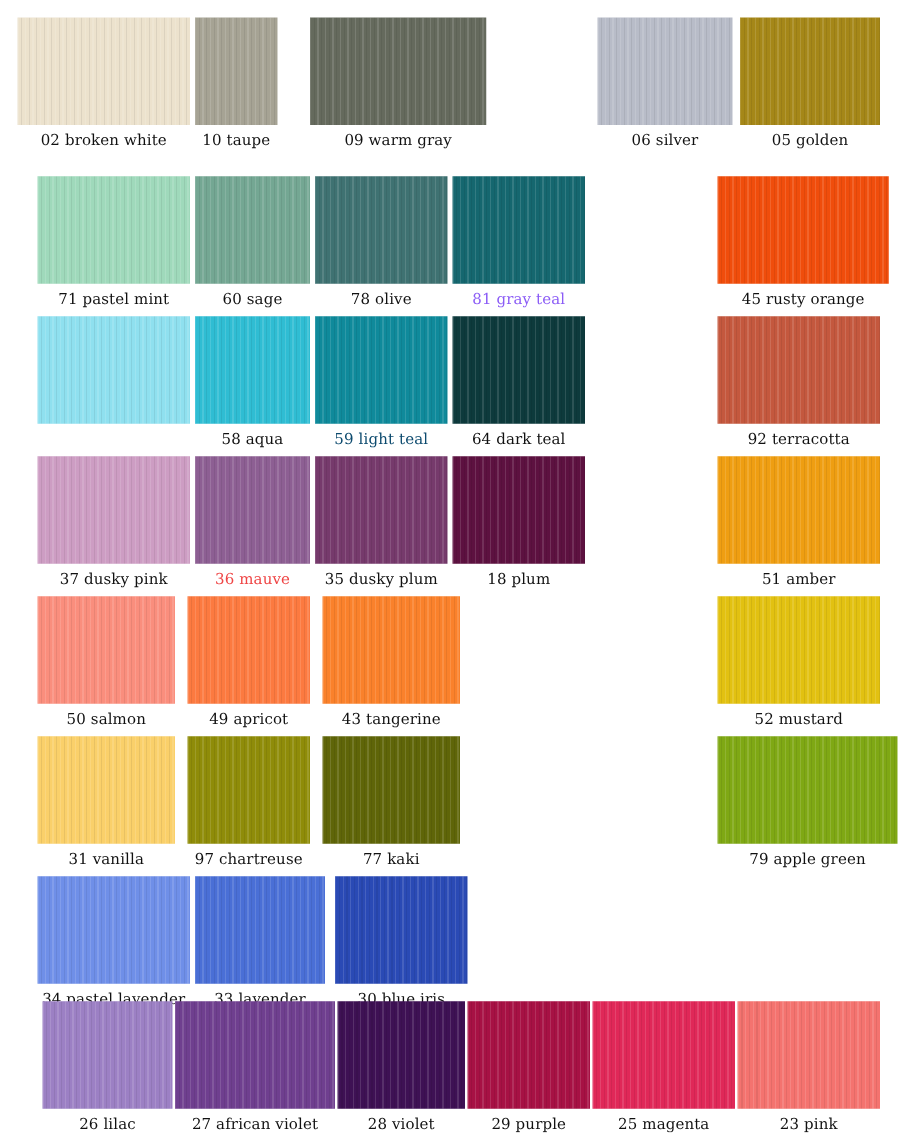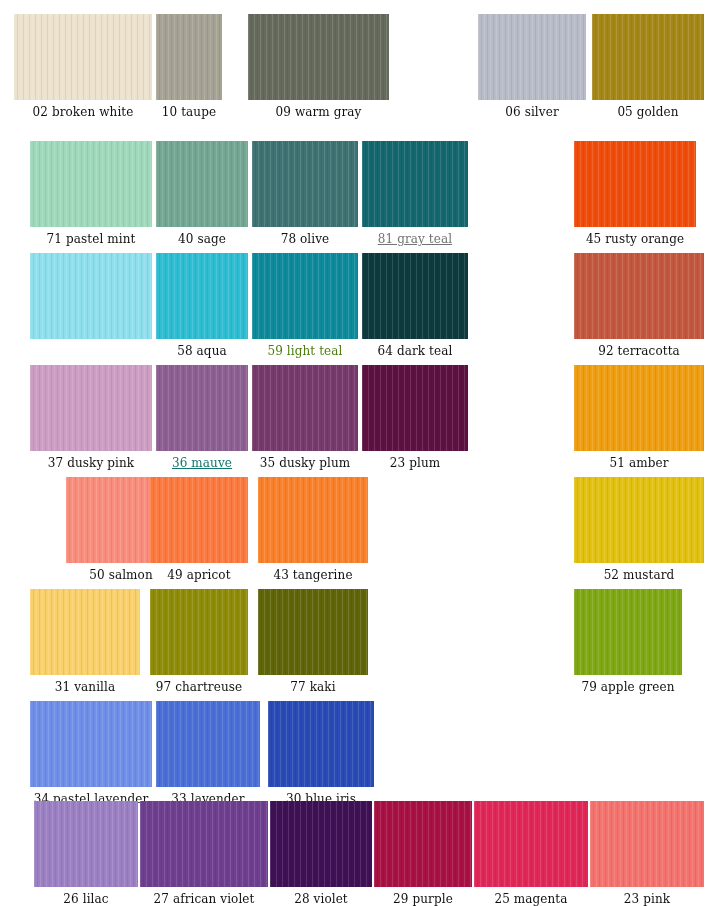--- a/index.html
+++ b/index.html
@@ -80,74 +80,74 @@
     <div class="swatch-cell" style="left: 592px; top: 14px; width: 112px;">
       <div class="swatch-chip" style="background: rgb(165, 135, 24);"></div>
       <span class="swatch-label" style="color: rgb(17, 17, 17);">05 golden</span>
     </div>
     <div class="swatch-cell" style="left: 30px; top: 141px; width: 122px;">
       <div class="swatch-chip" style="background: rgb(159, 217, 187);"></div>
       <span class="swatch-label" style="color: rgb(17, 17, 17);">71 pastel mint</span>
     </div>
     <div class="swatch-cell" style="left: 156px; top: 141px; width: 92px;">
       <div class="swatch-chip" style="background: rgb(116, 167, 147);"></div>
-      <span class="swatch-label" style="color: rgb(17, 17, 17);">40 sage</span>
+      <span class="swatch-label" style="color: rgb(17, 17, 17);">60 sage</span>
     </div>
     <div class="swatch-cell" style="left: 252px; top: 141px; width: 106px;">
       <div class="swatch-chip" style="background: rgb(63, 114, 114);"></div>
       <span class="swatch-label" style="color: rgb(17, 17, 17);">78 olive</span>
     </div>
     <div class="swatch-cell" style="left: 362px; top: 141px; width: 106px;">
       <div class="swatch-chip" style="background: rgb(21, 103, 111);"></div>
-      <span class="swatch-label" style="color: #737373; text-decoration: underline;">81 gray teal</span>
-    </div>
-    <div class="swatch-cell" style="left: 574px; top: 141px; width: 122px;">
+      <span class="swatch-label" style="color: #8b5cf6;">81 gray teal</span>
+    </div>
+    <div class="swatch-cell" style="left: 574px; top: 141px; width: 137px;">
       <div class="swatch-chip" style="background: rgb(240, 77, 12);"></div>
       <span class="swatch-label" style="color: rgb(17, 17, 17);">45 rusty orange</span>
     </div>
     <div class="swatch-cell" style="left: 30px; top: 253px; width: 122px;">
       <div class="swatch-chip" style="background: rgb(143, 224, 239);"></div>
     </div>
     <div class="swatch-cell" style="left: 156px; top: 253px; width: 92px;">
       <div class="swatch-chip" style="background: rgb(47, 189, 211);"></div>
       <span class="swatch-label" style="color: rgb(17, 17, 17);">58 aqua</span>
     </div>
     <div class="swatch-cell" style="left: 252px; top: 253px; width: 106px;">
       <div class="swatch-chip" style="background: rgb(15, 138, 155);"></div>
-      <span class="swatch-label" style="color: #4d7c0f;">59 light teal</span>
+      <span class="swatch-label" style="color: #0c4a6e;">59 light teal</span>
     </div>
     <div class="swatch-cell" style="left: 362px; top: 253px; width: 106px;">
       <div class="swatch-chip" style="background: rgb(13, 58, 60);"></div>
       <span class="swatch-label" style="color: rgb(17, 17, 17);">64 dark teal</span>
     </div>
     <div class="swatch-cell" style="left: 574px; top: 253px; width: 130px;">
       <div class="swatch-chip" style="background: rgb(196, 88, 62);"></div>
       <span class="swatch-label" style="color: rgb(17, 17, 17);">92 terracotta</span>
     </div>
     <div class="swatch-cell" style="left: 30px; top: 365px; width: 122px;">
       <div class="swatch-chip" style="background: rgb(205, 157, 195);"></div>
       <span class="swatch-label" style="color: rgb(17, 17, 17);">37 dusky pink</span>
     </div>
     <div class="swatch-cell" style="left: 156px; top: 365px; width: 92px;">
       <div class="swatch-chip" style="background: rgb(141, 95, 147);"></div>
-      <span class="swatch-label" style="color: #0f766e; text-decoration: underline;">36 mauve</span>
+      <span class="swatch-label" style="color: #ef4444;">36 mauve</span>
     </div>
     <div class="swatch-cell" style="left: 252px; top: 365px; width: 106px;">
       <div class="swatch-chip" style="background: rgb(118, 58, 108);"></div>
       <span class="swatch-label" style="color: rgb(17, 17, 17);">35 dusky plum</span>
     </div>
     <div class="swatch-cell" style="left: 362px; top: 365px; width: 106px;">
       <div class="swatch-chip" style="background: rgb(93, 17, 64);"></div>
-      <span class="swatch-label" style="color: rgb(17, 17, 17);">23 plum</span>
+      <span class="swatch-label" style="color: rgb(17, 17, 17);">18 plum</span>
     </div>
     <div class="swatch-cell" style="left: 574px; top: 365px; width: 130px;">
       <div class="swatch-chip" style="background: rgb(239, 158, 18);"></div>
       <span class="swatch-label" style="color: rgb(17, 17, 17);">51 amber</span>
     </div>
-    <div class="swatch-cell" style="left: 30px; top: 477px; width: 110px; margin-left: 36px;">
+    <div class="swatch-cell" style="left: 30px; top: 477px; width: 110px;">
       <div class="swatch-chip" style="background: rgb(250, 142, 125);"></div>
       <span class="swatch-label" style="color: rgb(17, 17, 17);">50 salmon</span>
     </div>
     <div class="swatch-cell" style="left: 150px; top: 477px; width: 98px;">
       <div class="swatch-chip" style="background: rgb(252, 122, 64);"></div>
       <span class="swatch-label" style="color: rgb(17, 17, 17);">49 apricot</span>
     </div>
     <div class="swatch-cell" style="left: 258px; top: 477px; width: 110px;">
       <div class="swatch-chip" style="background: rgb(250, 129, 43);"></div>
       <span class="swatch-label" style="color: rgb(17, 17, 17);">43 tangerine</span>
@@ -161,21 +161,21 @@
       <span class="swatch-label" style="color: rgb(17, 17, 17);">31 vanilla</span>
     </div>
     <div class="swatch-cell" style="left: 150px; top: 589px; width: 98px;">
       <div class="swatch-chip" style="background: rgb(143, 140, 9);"></div>
       <span class="swatch-label" style="color: rgb(17, 17, 17);">97 chartreuse</span>
     </div>
     <div class="swatch-cell" style="left: 258px; top: 589px; width: 110px;">
       <div class="swatch-chip" style="background: rgb(95, 101, 8);"></div>
       <span class="swatch-label" style="color: rgb(17, 17, 17);">77 kaki</span>
     </div>
-    <div class="swatch-cell" style="left: 574px; top: 589px; width: 108px;">
+    <div class="swatch-cell" style="left: 574px; top: 589px; width: 144px;">
       <div class="swatch-chip" style="background: rgb(127, 168, 20);"></div>
       <span class="swatch-label" style="color: rgb(17, 17, 17);">79 apple green</span>
     </div>
     <div class="swatch-cell" style="left: 30px; top: 701px; width: 122px;">
       <div class="swatch-chip" style="background: rgb(111, 143, 232);"></div>
       <span class="swatch-label" style="color: rgb(17, 17, 17);">34 pastel lavender</span>
     </div>
     <div class="swatch-cell" style="left: 156px; top: 701px; width: 104px;">
       <div class="swatch-chip" style="background: rgb(74, 111, 214);"></div>
       <span class="swatch-label" style="color: rgb(17, 17, 17);">33 lavender</span>

